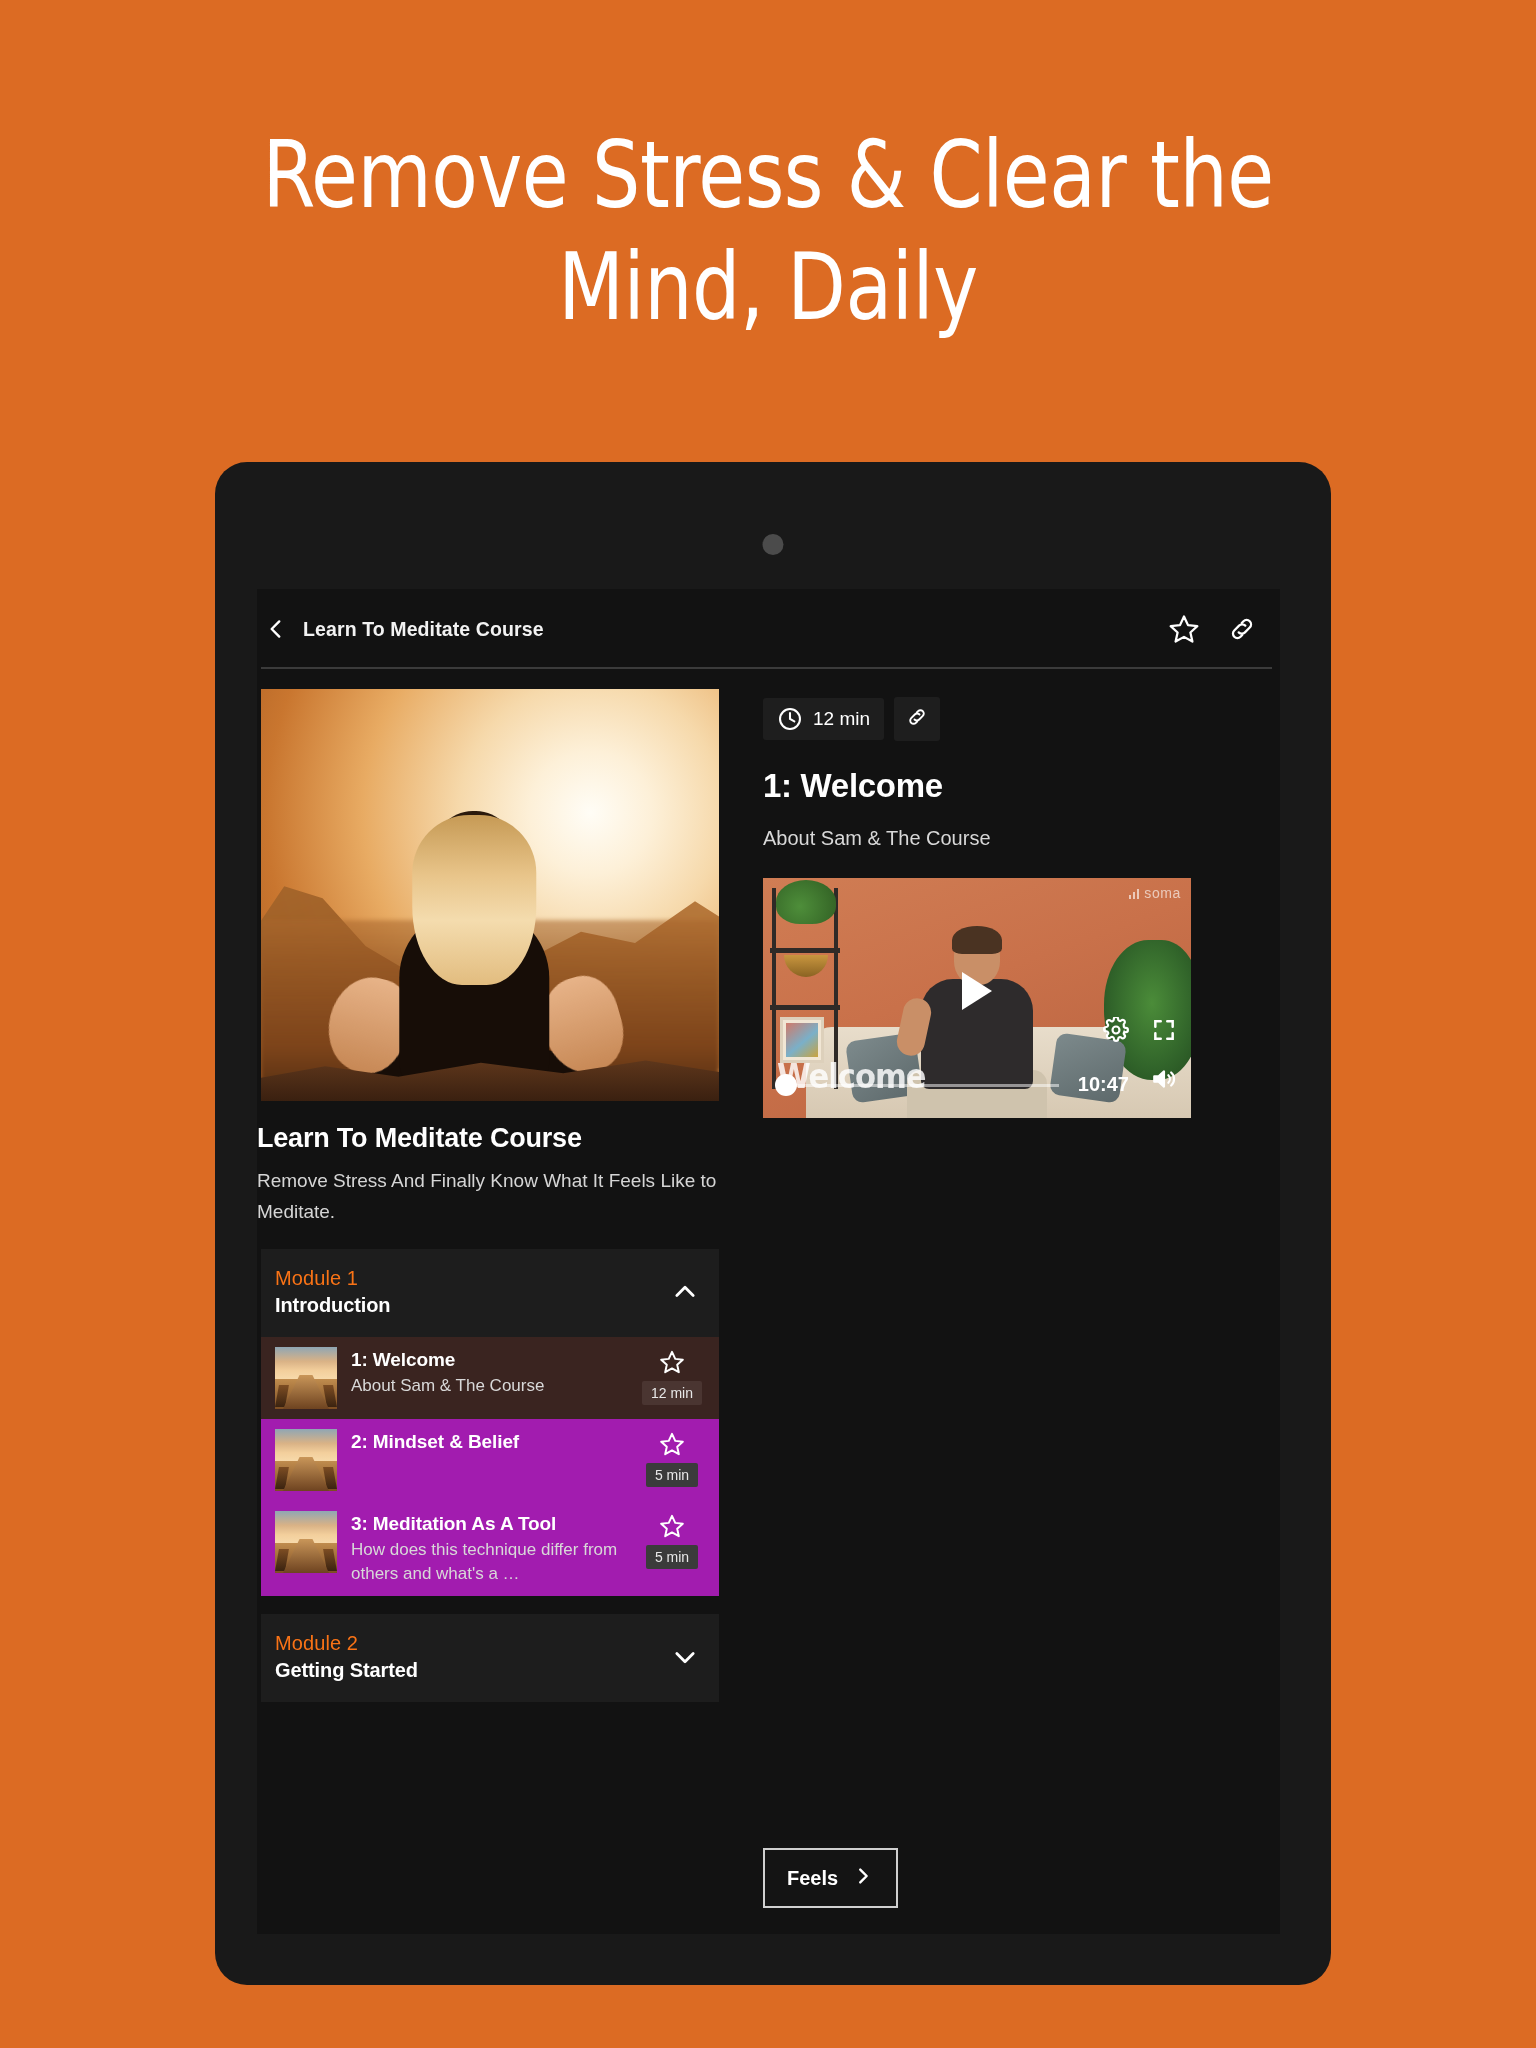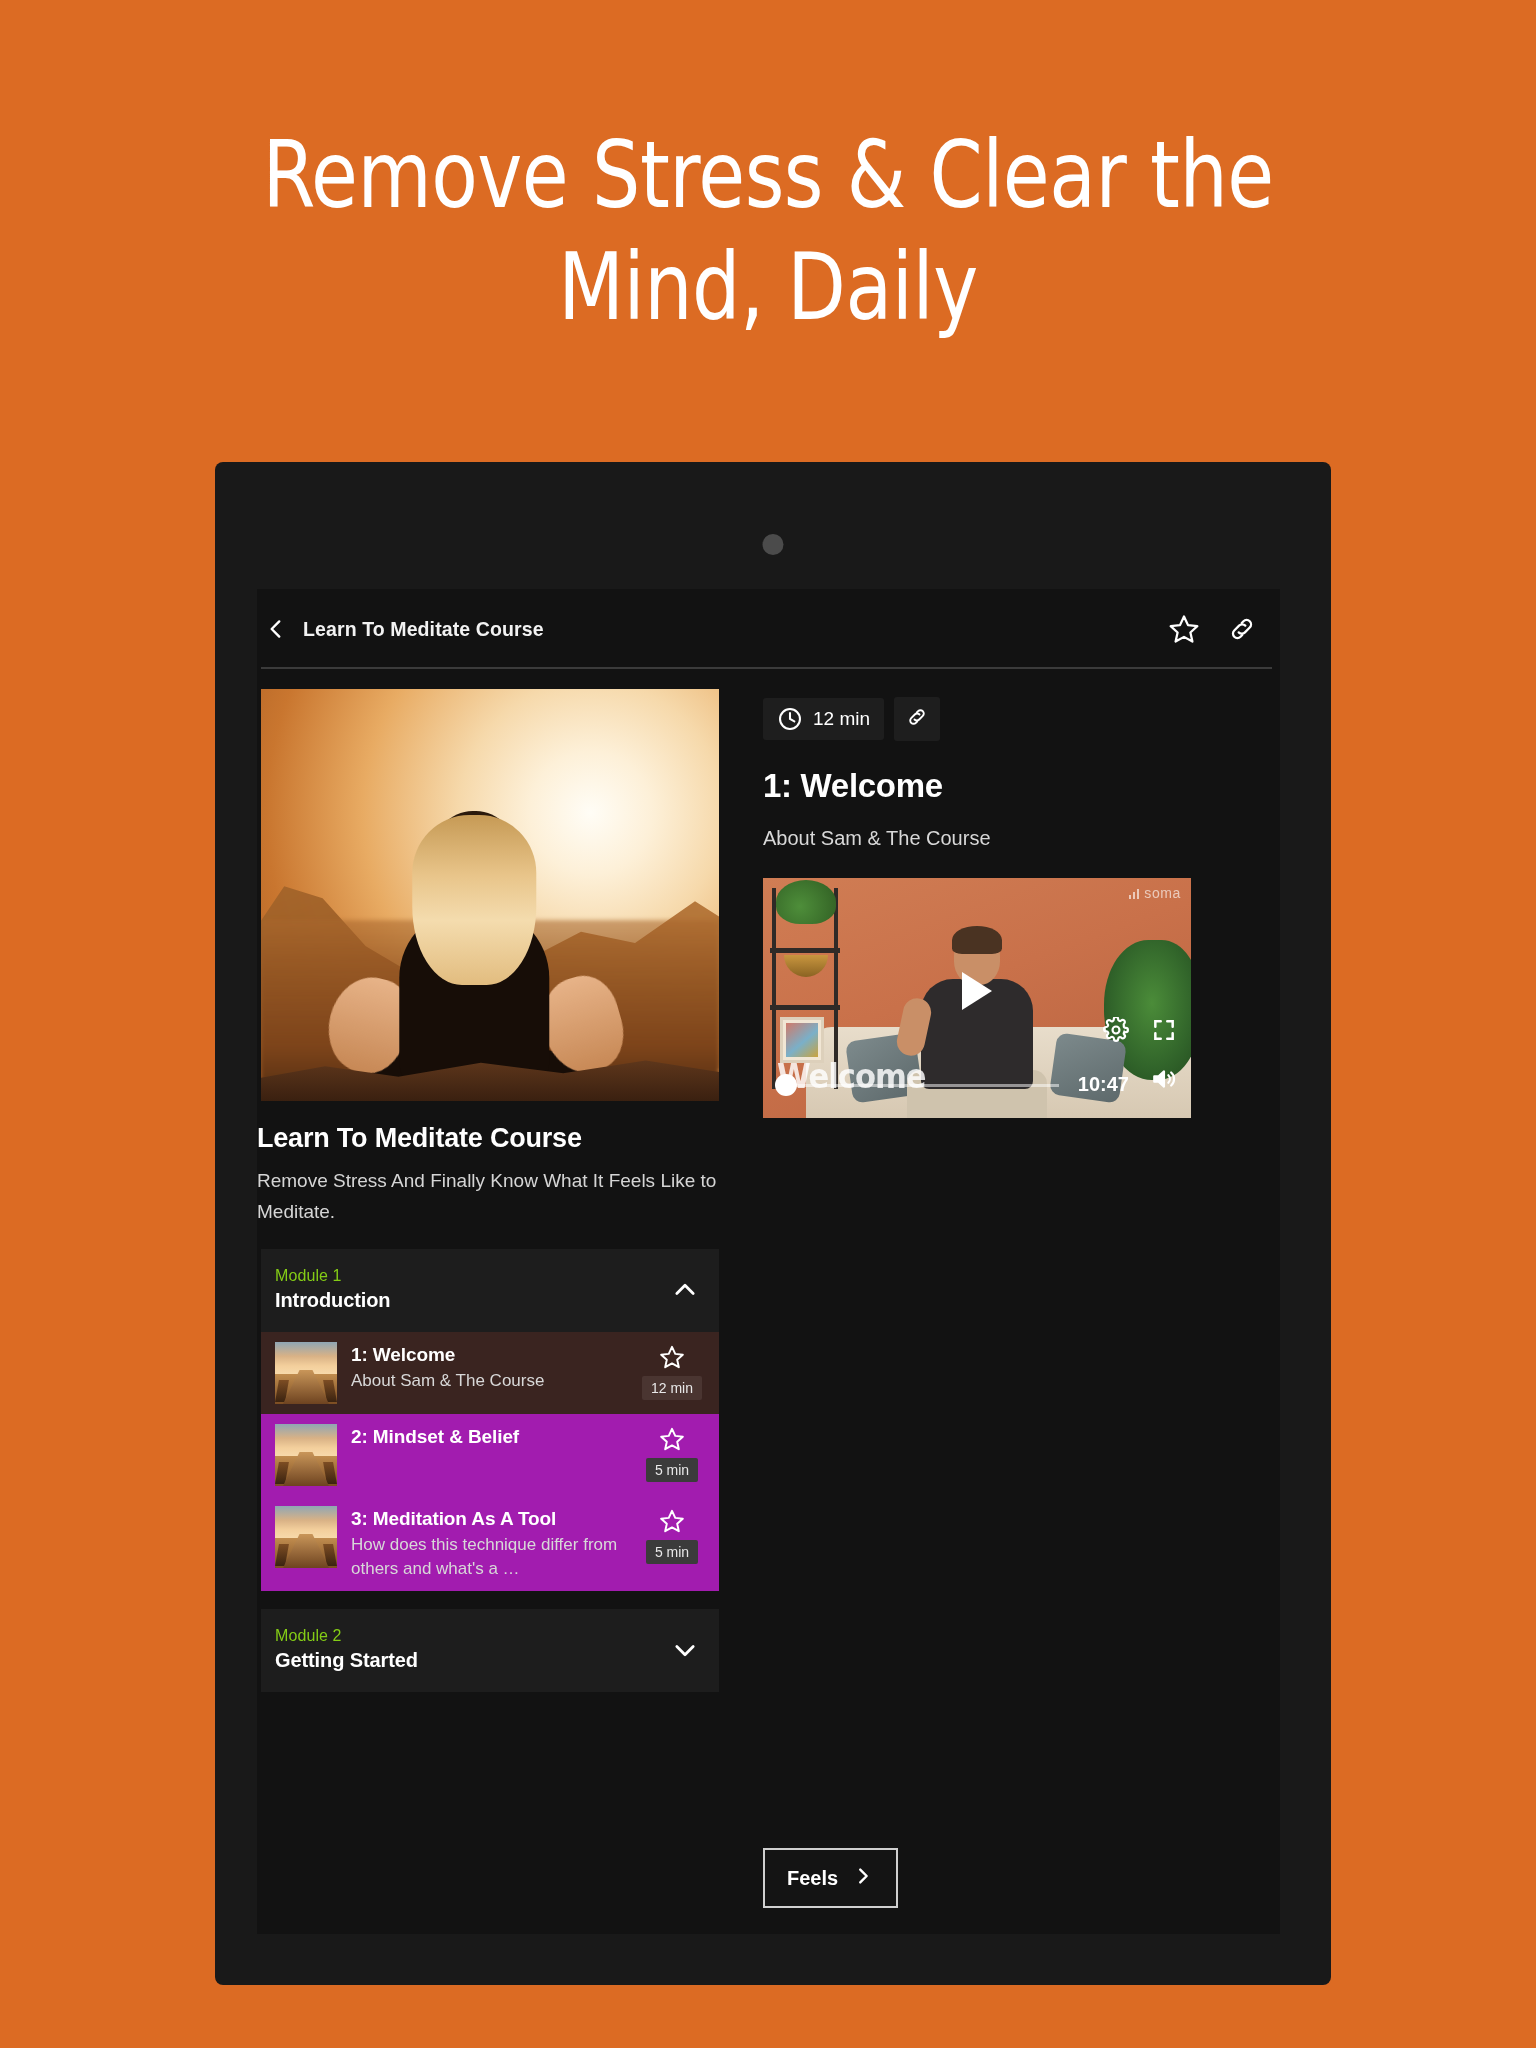--- a/index.html
+++ b/index.html
@@ -23,21 +23,21 @@
     padding: 0 170px;
     transform: scaleX(0.92);
   }
 
   
   .tablet {
     position: absolute;
     left: 215px; top: 462px;
     width: 1116px; height: 1523px;
     background: #191919;
-    border-radius: 8px;
+    border-radius: 32px;
   }
   .camera-dot {
     position: absolute;
     left: 50%; top: 72px;
     transform: translateX(-50%);
     width: 21px; height: 21px;
     border-radius: 50%;
     background: #4b4b4b;
   }
 
@@ -202,21 +202,21 @@
   .module-head {
     position: relative;
     width: 458px;
     background: #1d1d1d;
     padding: 18px 20px 20px 14px;
     margin-top: 22px;
     display: flex;
     align-items: center;
   }
   .module-head.second { margin-top: 18px; gap: 20px; }
-  .module-kicker { color: #84cc16; font-size: 16px; letter-spacing: .1px; }
+  .module-kicker { color: #f97316; font-size: 20px; letter-spacing: .1px; }
   .module-name { color: #ffffff; font-size: 20px; font-weight: 700; margin-top: 4px; letter-spacing: -.1px; }
   .module-chevron { margin-left: auto; color: #fff; width: 28px; height: 28px; }
 
   
   .lesson-list { width: 458px; }
   .lesson {
     position: relative;
     display: flex;
     align-items: flex-start;
     gap: 14px;

